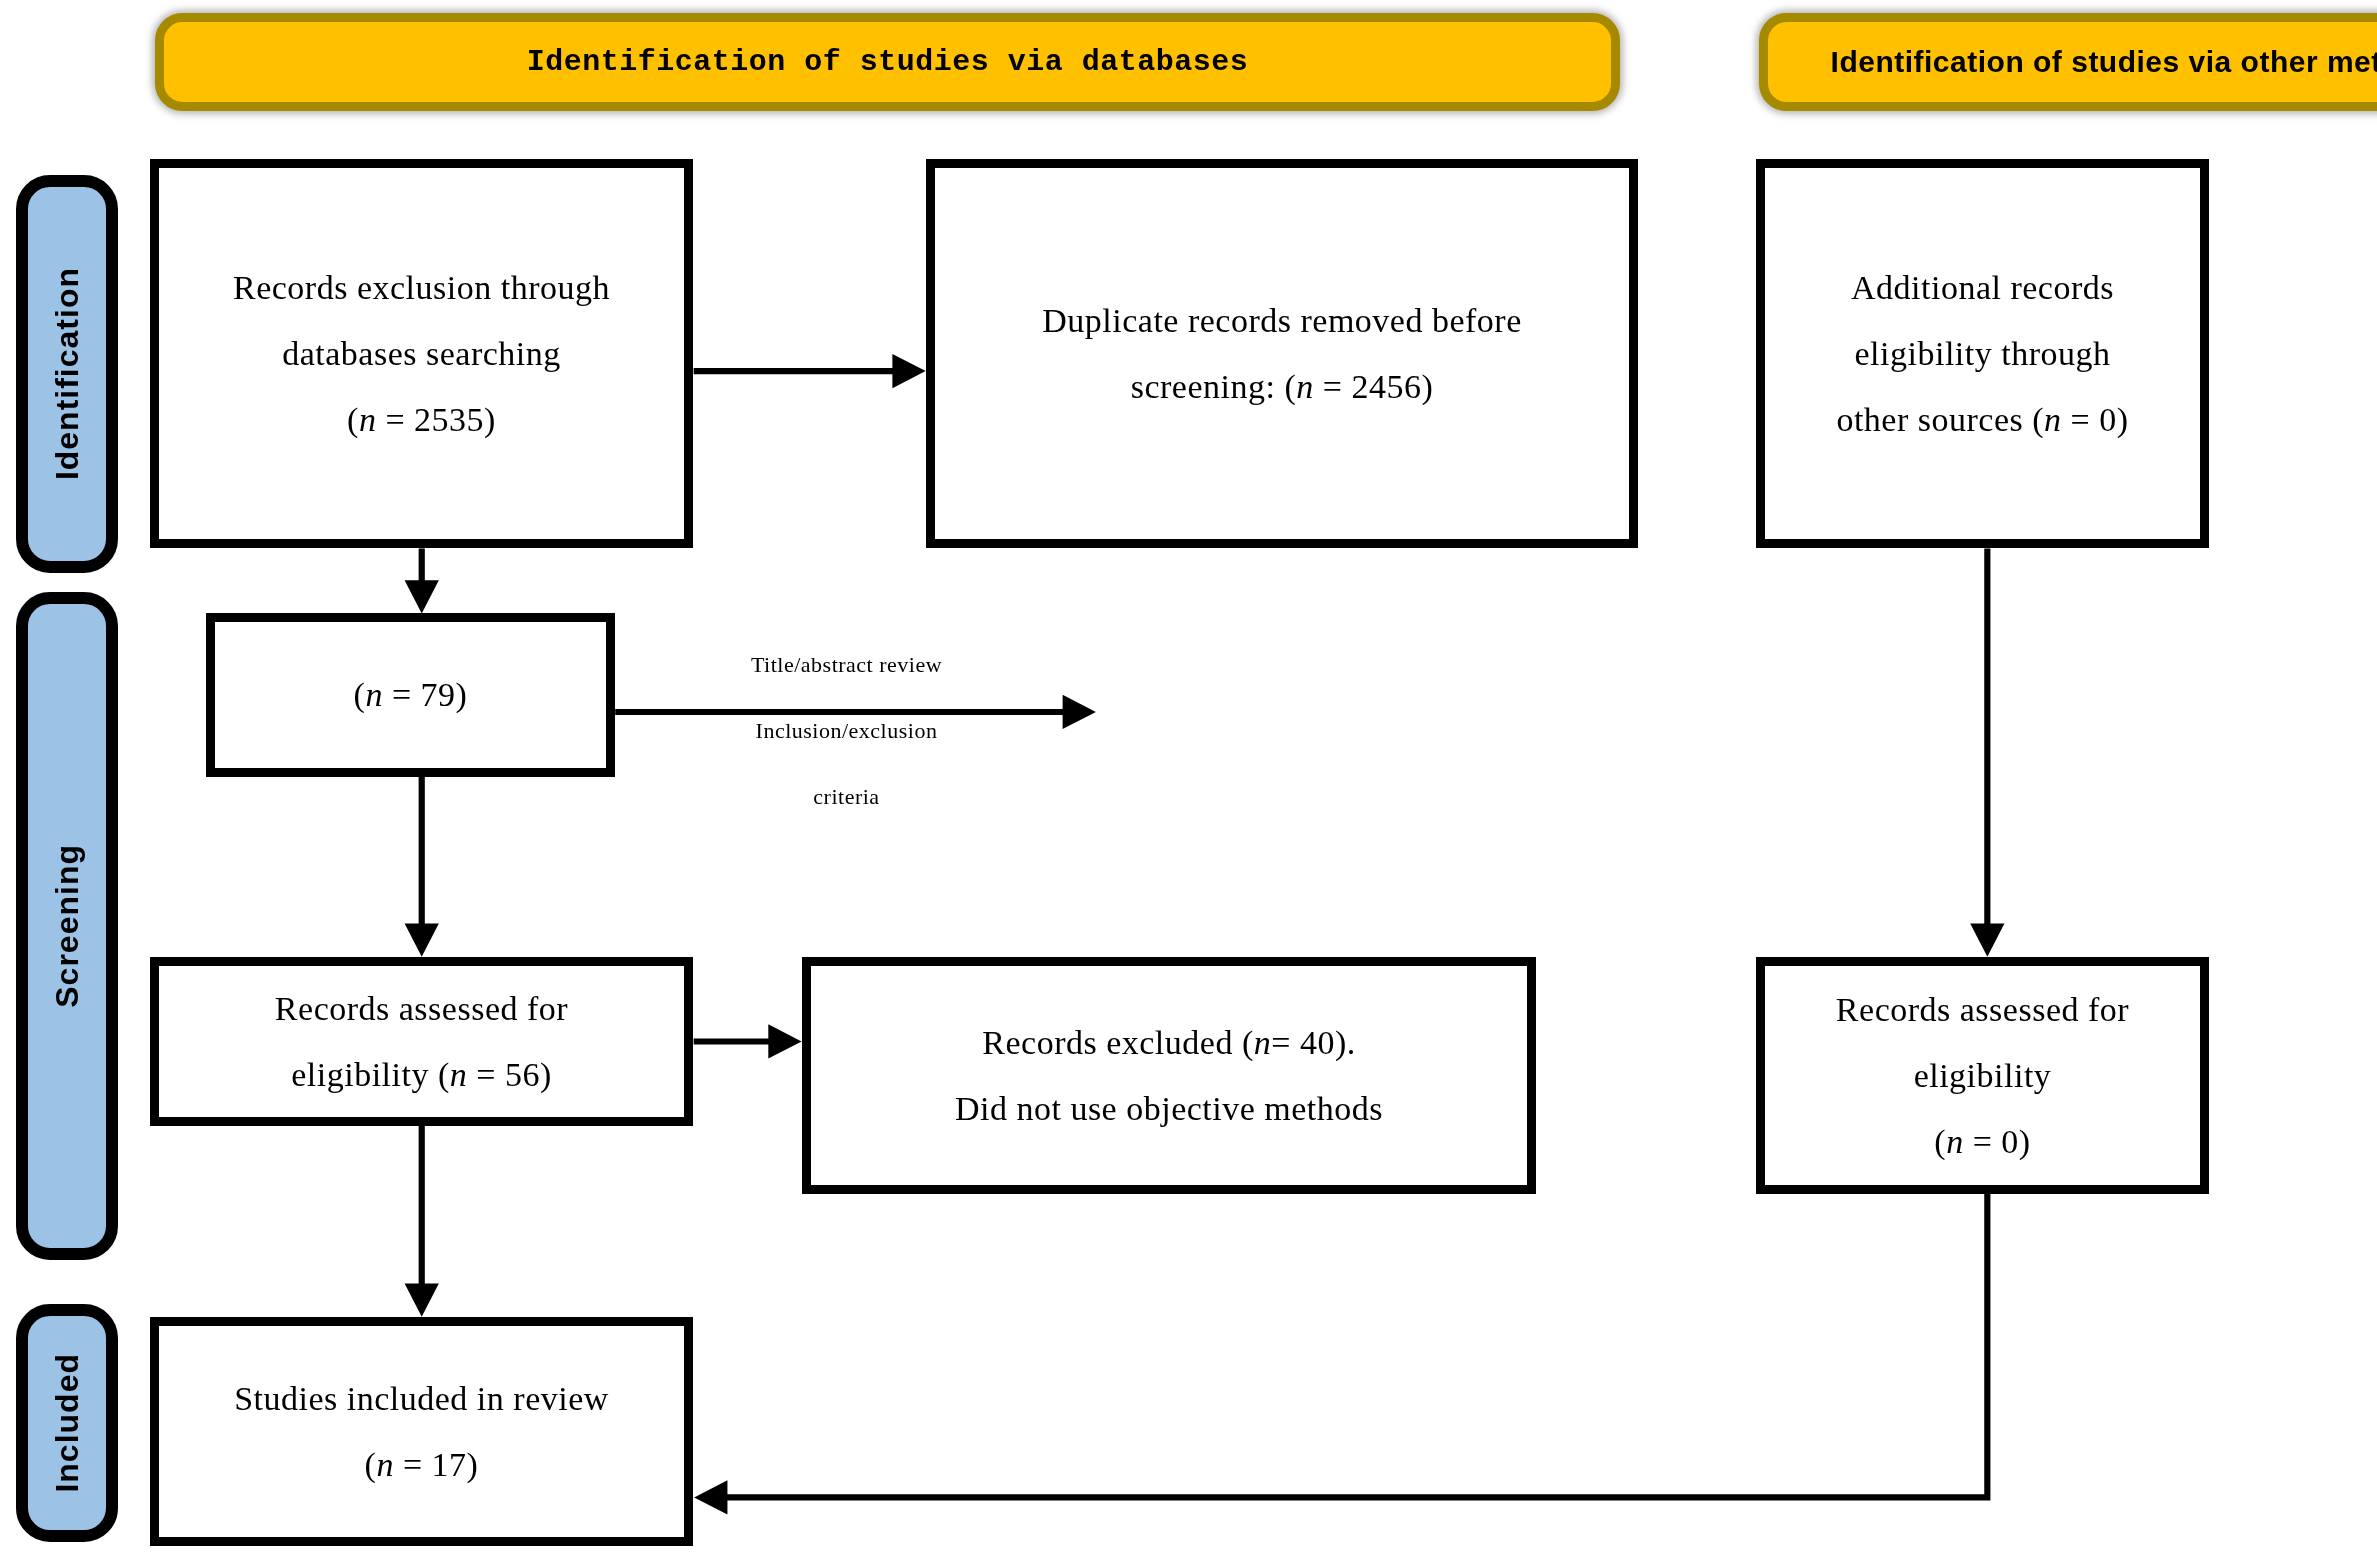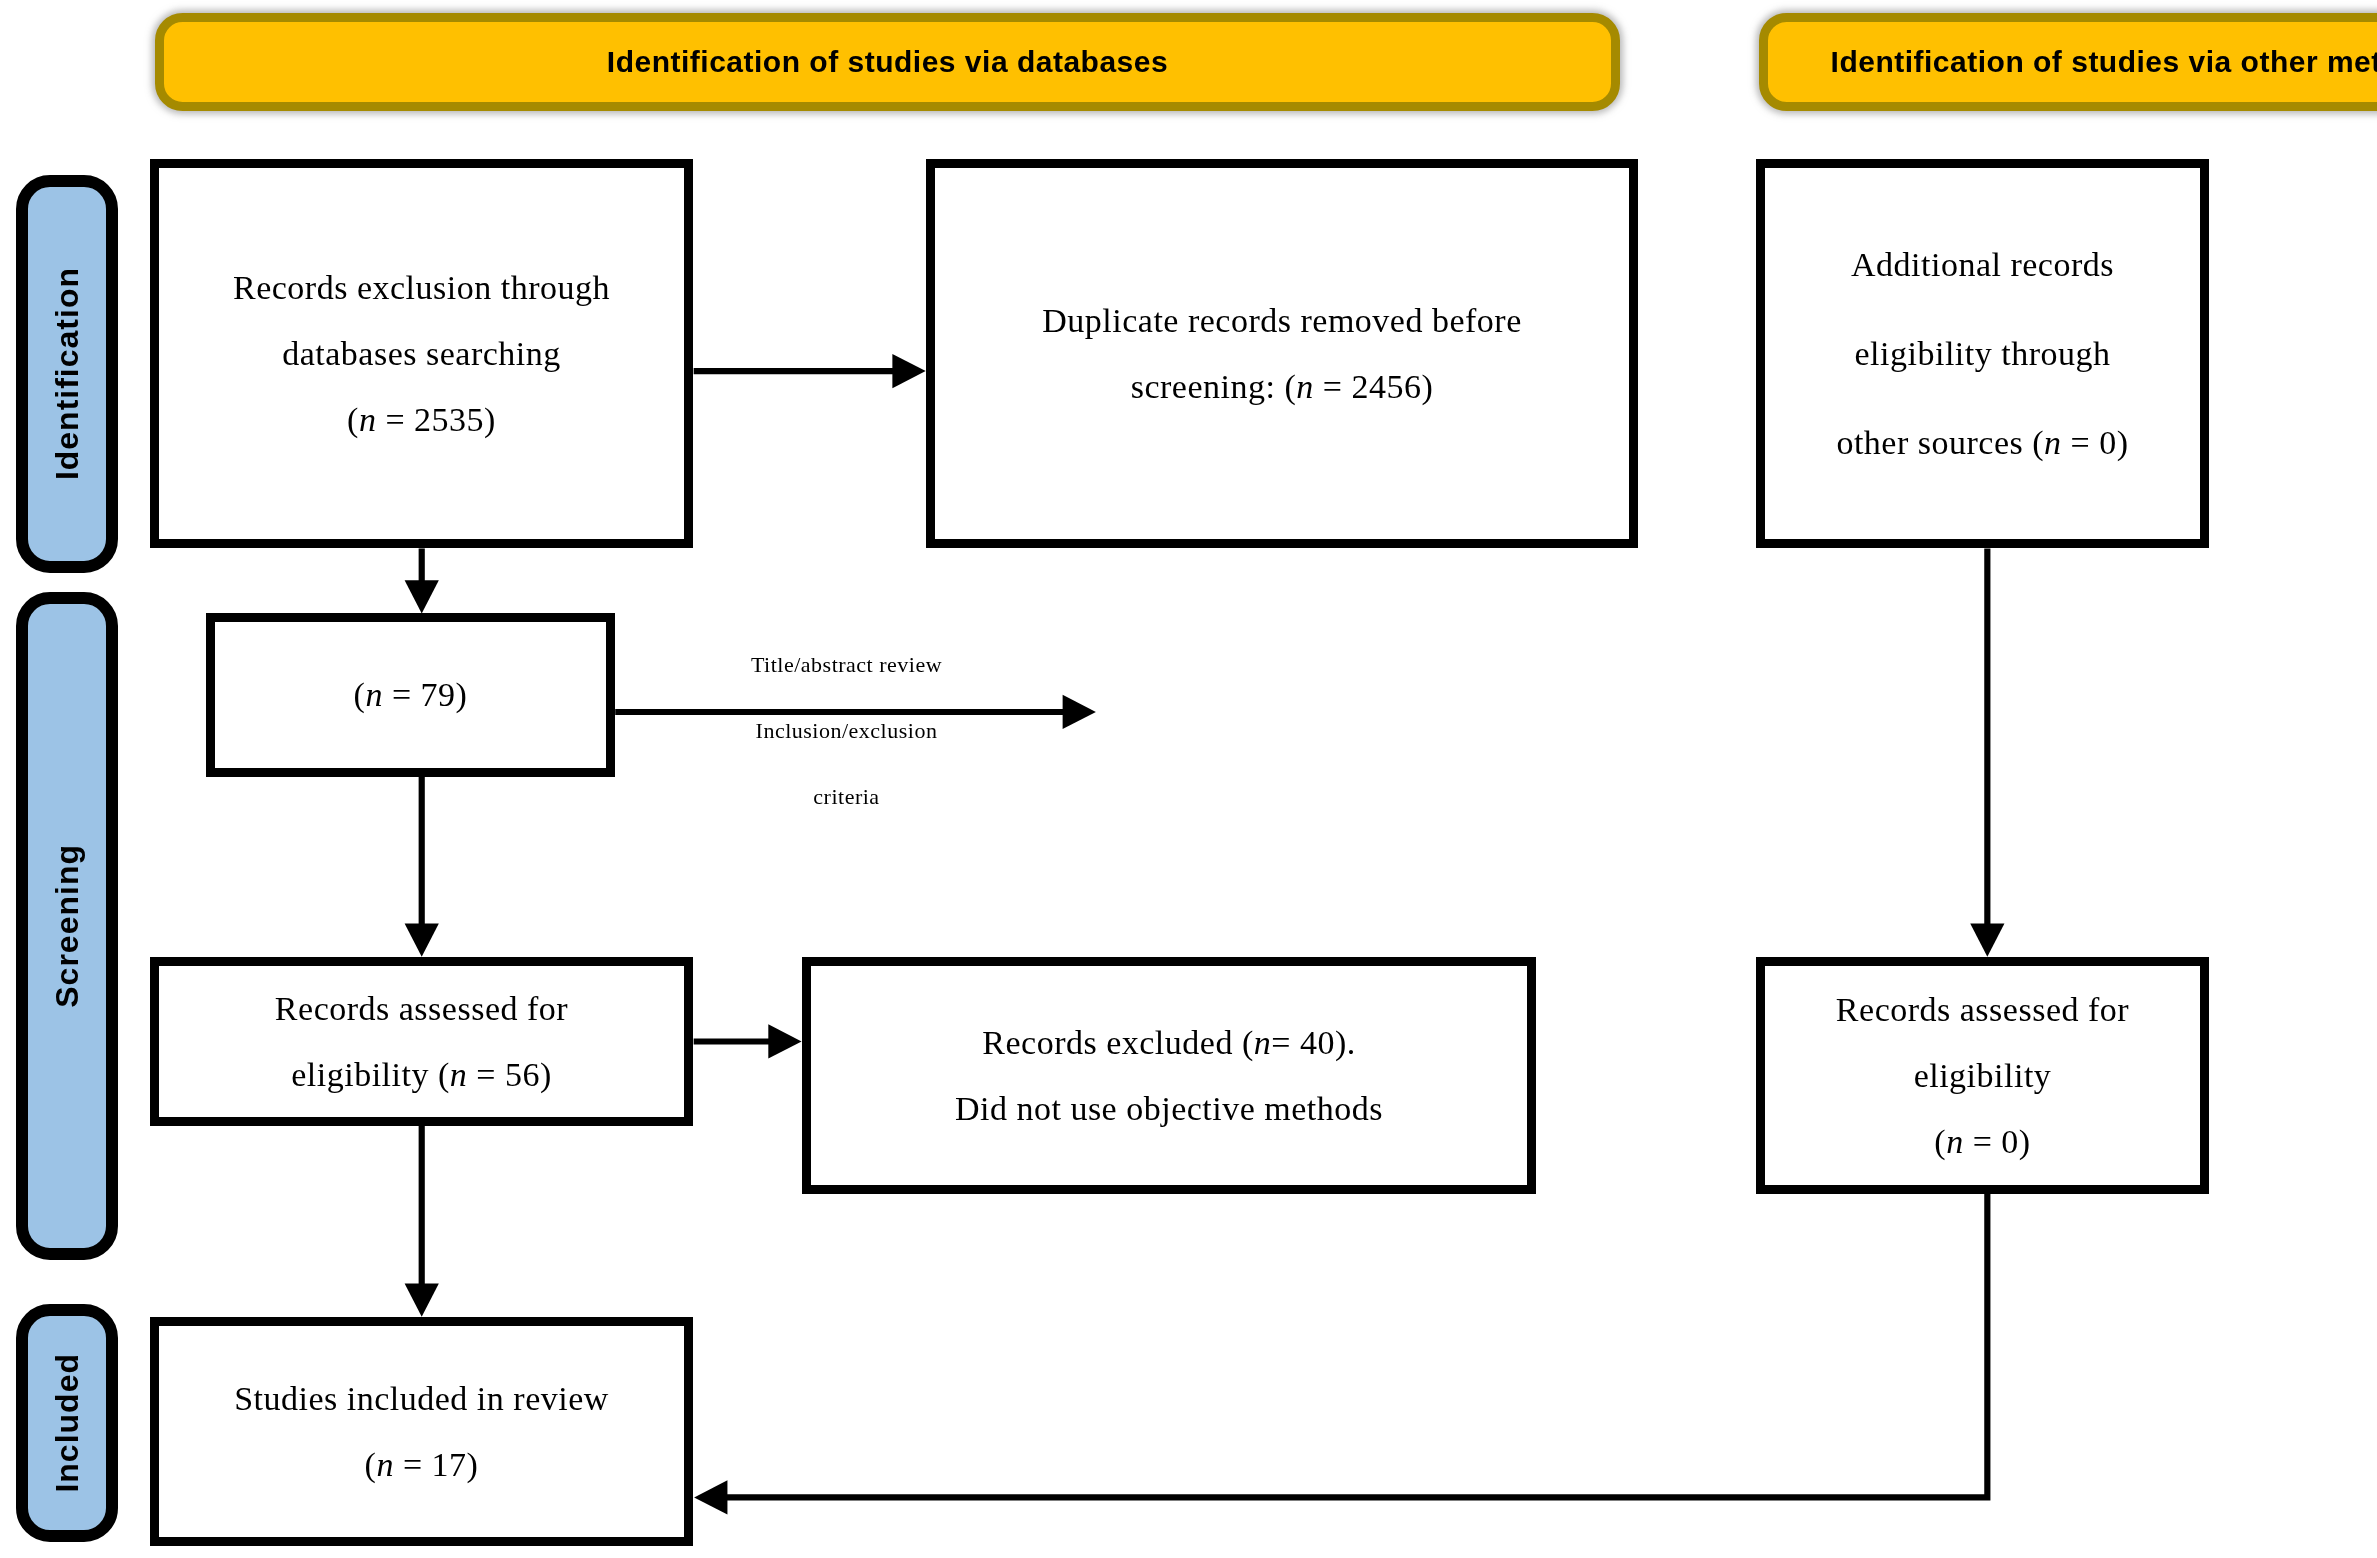--- a/index.html
+++ b/index.html
@@ -28,21 +28,21 @@
     display: flex;
     align-items: center;
     justify-content: center;
     text-align: center;
     font-family: "Liberation Sans", sans-serif;
     font-weight: bold;
     font-size: 30px;
     letter-spacing: 0.5px;
     box-shadow: 0 0 7.6px 2.9px rgba(125,125,125,0.55);
   }
-  #header-db   { left: 155px;  top: 13.3px; width: 1465px; height: 98px; }
+  #header-db   { left: 155px;  top: 13.3px; width: 1465px; height: 98px; font-family: Liberation Mono, monospace; }
   #header-other{ left: 1759px; top: 13.3px; width: 768px; height: 98px; }
 
   .stage {
     position: absolute;
     z-index: 2;
     box-sizing: border-box;
     background: var(--stage-fill, #9CC3E6);
     border: 12.4px solid var(--stage-border, #000000);
     border-radius: 34px;
     display: flex;
@@ -72,21 +72,21 @@
     flex-direction: column;
     align-items: center;
     justify-content: center;
     text-align: center;
     font-size: 34px;
     letter-spacing: 0.5px;
   }
   .box .line, .arrow-label .line { line-height: 66px; white-space: nowrap; }
   #box-records-identified          { left: 150px;  top: 159px;  width: 543px; height: 389px; }
   #box-duplicates-removed          { left: 926px; top: 159px;  width: 712px; height: 389px; }
-  #box-additional-records          { left: 1756px; top: 159px;  width: 453px;  height: 389px; gap: 23px; }
+  #box-additional-records          { left: 1756px; top: 159px;  width: 453px;  height: 389px; }
   #box-records-screened            { left: 206px;  top: 613px; width: 409px;  height: 164px; }
   #box-records-excluded-screening  { left: 1096px; top: 617px; width: 542px; height: 308px; }
   #box-records-assessed-db         { left: 150px;  top: 957px; width: 543px; height: 169px; }
   #box-records-excluded-eligibility{ left: 802px; top: 957px; width: 734px; height: 237px; }
   #box-records-assessed-other      { left: 1756px; top: 957px; width: 453px;  height: 237px; }
   #box-studies-included            { left: 150px;  top: 1317px; width: 543px; height: 229px; }
 
   .arrow-label {
     position: absolute;
     z-index: 2;

